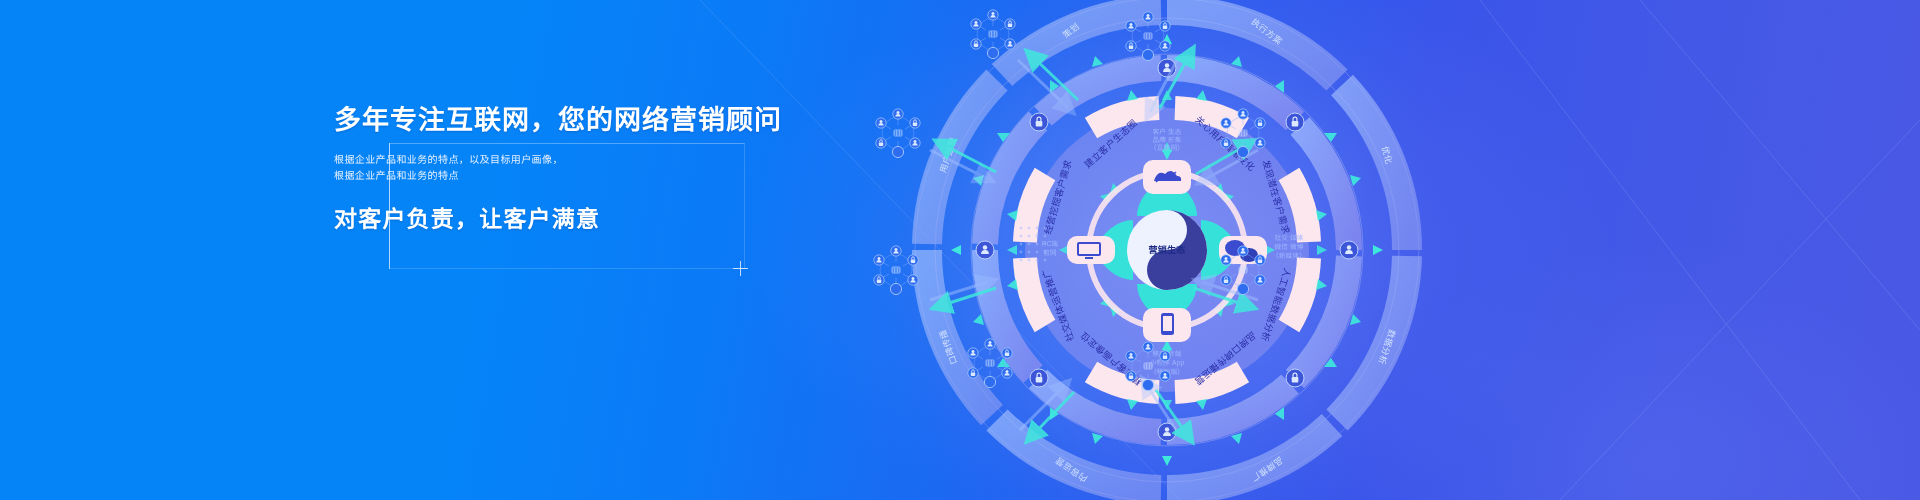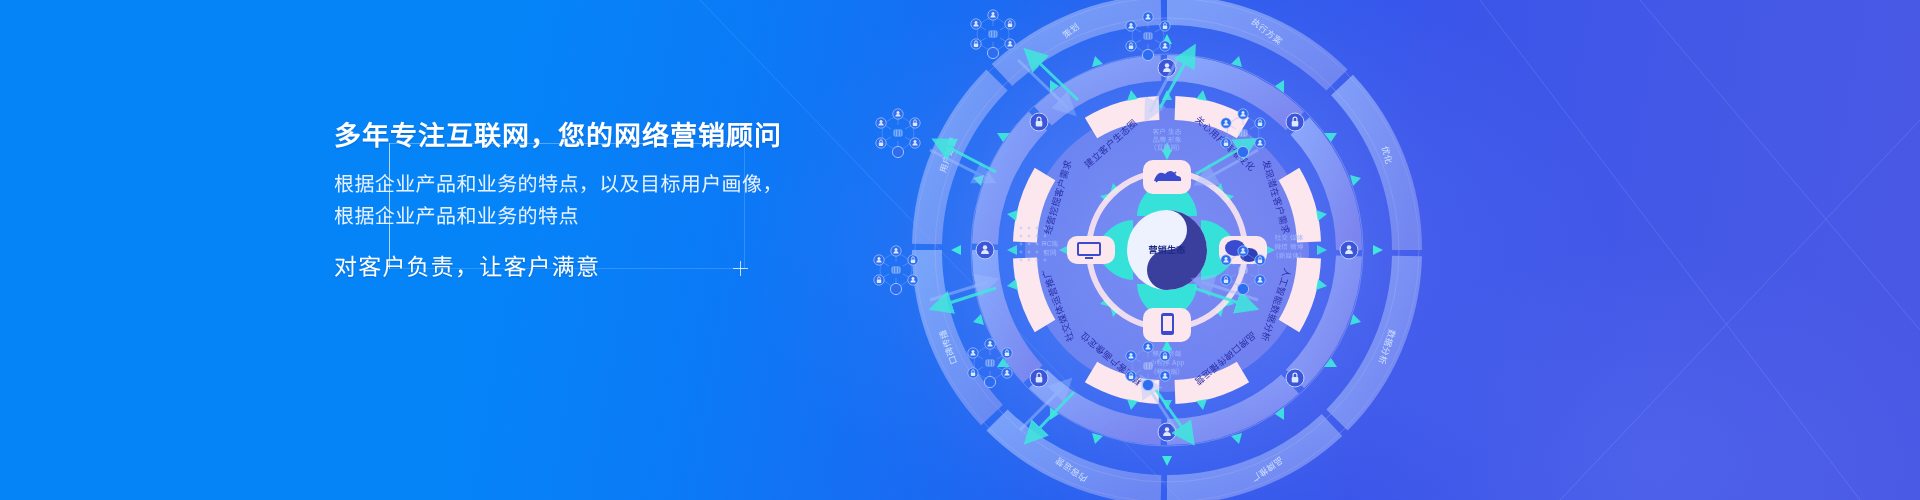--- a/index.html
+++ b/index.html
@@ -38,30 +38,29 @@
   #text-panel::before{ 
     content:"";position:absolute;left:-1px;top:-1px;width:1px;height:calc(100% + 2px);
     background:rgba(255,255,255,.55);
   }
   .panel-inner{position:absolute;left:-56px;top:-38px;width:470px;}
 
   .headline{
     font-size:27px;font-weight:bold;color:#ffffff;
     letter-spacing:1px;line-height:1.1;white-space:nowrap;
     text-shadow:0 1px 2px rgba(0,40,120,.25);
-    margin-top:16px;
   }
   .subline{
     margin-top:16px;
-    font-size:20px;color:#eaf2ff;line-height:1.62;letter-spacing:.4px;
+    font-size:10px;color:#eaf2ff;line-height:1.62;letter-spacing:.4px;
     font-weight:400;
   }
   .tagline{
     margin-top:16px;
-    font-size:23px;font-weight:normal;color:#ffffff;letter-spacing:1.2px;
+    font-size:23px;font-weight:bold;color:#ffffff;letter-spacing:1.2px;
     white-space:nowrap;
     text-shadow:0 1px 2px rgba(0,40,120,.25);
   }
   
   #corner-crosshair{
     position:absolute;left:733px;top:261px;width:15px;height:15px;
   }
   #corner-crosshair i{position:absolute;background:rgba(255,255,255,.75);}
   #corner-crosshair i.h{left:0;top:7px;width:15px;height:1px;}
   #corner-crosshair i.v{left:7px;top:0;width:1px;height:15px;}

